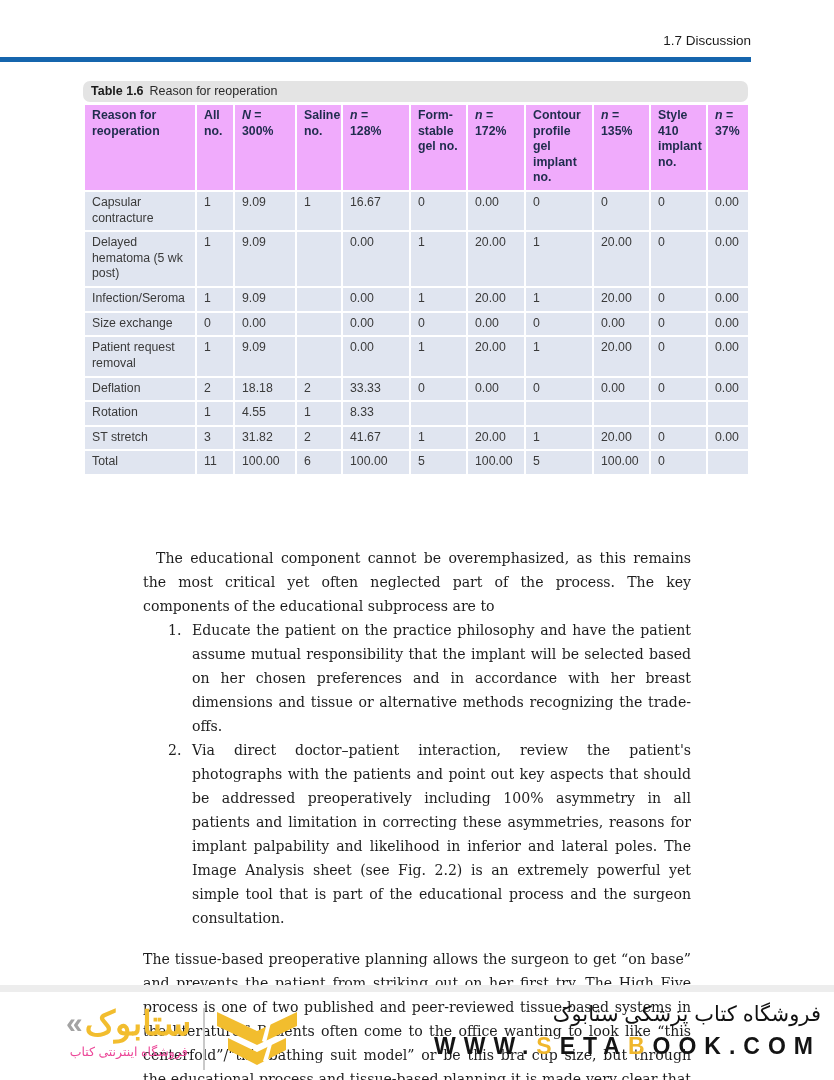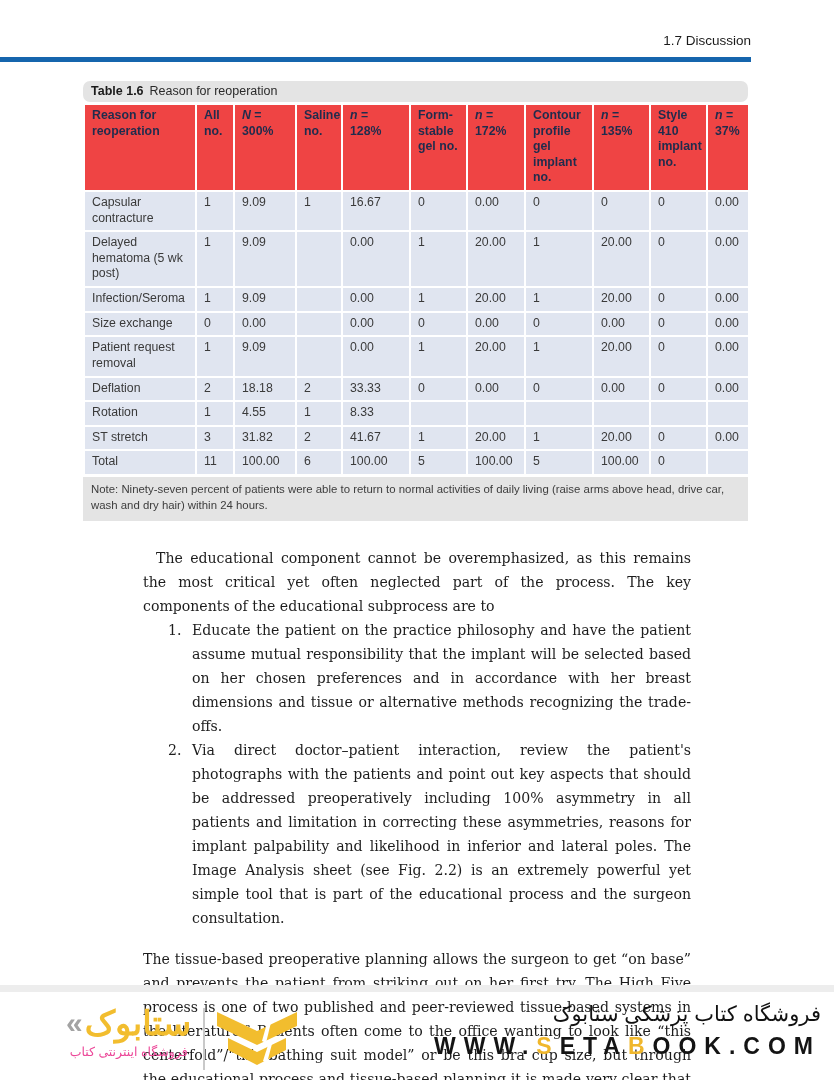--- a/index.html
+++ b/index.html
@@ -10,21 +10,21 @@
   .section-head{position:absolute;top:33px;right:83px;font-size:13.5px;color:#1b1b1b;}
   .head-rule{position:absolute;top:57px;left:0;width:751px;height:5px;background:#1565ad;}
 
   
   .table-wrap{position:absolute;left:83px;top:81px;width:665px;}
   .table-caption{background:#e4e4e4;padding:3px 8px 4px 8px;font-size:12.5px;color:#2a2a2a;border-radius:7px;}
   .table-caption b{color:#1b1b1b;margin-right:6px;}
   table.data{border-collapse:collapse;table-layout:fixed;width:665px;margin-top:1px;}
   table.data th,table.data td{border:2px solid #ffffff;vertical-align:top;
       font-size:12.3px;line-height:1.27;padding:3px 7px 4px 7px;text-align:left;}
-  table.data th{background:#ef4444;color:#1f2c4d;font-weight:bold;}
+  table.data th{background:#f0abfc;color:#1f2c4d;font-weight:bold;}
   table.data th .hwrap{white-space:pre-line;}
   table.data th i{font-style:italic;}
   table.data td{background:#e0e5f0;color:#3a3a3a;}
   .table-note{background:#e4e4e4;padding:5px 8px 7px 8px;font-size:11.4px;
       line-height:1.4;color:#3c3c3c;margin-top:1px;}
 
   
   .body-copy{position:absolute;left:143px;top:546px;width:548px;
       font-family:"DejaVu Serif","Liberation Serif",serif;
       font-size:14.1px;line-height:24px;color:#1d1d1d;text-align:justify;}
@@ -219,21 +219,20 @@
             <td>100.00</td>
             <td>5</td>
             <td>100.00</td>
             <td>5</td>
             <td>100.00</td>
             <td>0</td>
             <td></td>
           </tr>
         </tbody>
     </table>
-    <div class="table-note">Note: Ninety-seven percent of patients were able to return to normal activities of daily living (raise arms above head, drive car, wash and dry hair) within 24 hours.</div>
   </div>
 
   <div class="body-copy">
     <p class="p-indent">The educational component cannot be overemphasized, as this remains the most critical yet often neglected part of the process. The key components of the educational subprocess are to</p>
     <div class="li">
       <span class="li-num">1.</span>
       <div class="li-body">Educate the patient on the practice philosophy and have the patient assume mutual responsibility that the implant will be selected based on her chosen preferences and in accordance with her breast dimensions and tissue or alternative methods recognizing the trade-offs.</div>
     </div>
     <div class="li">
       <span class="li-num">2.</span>

